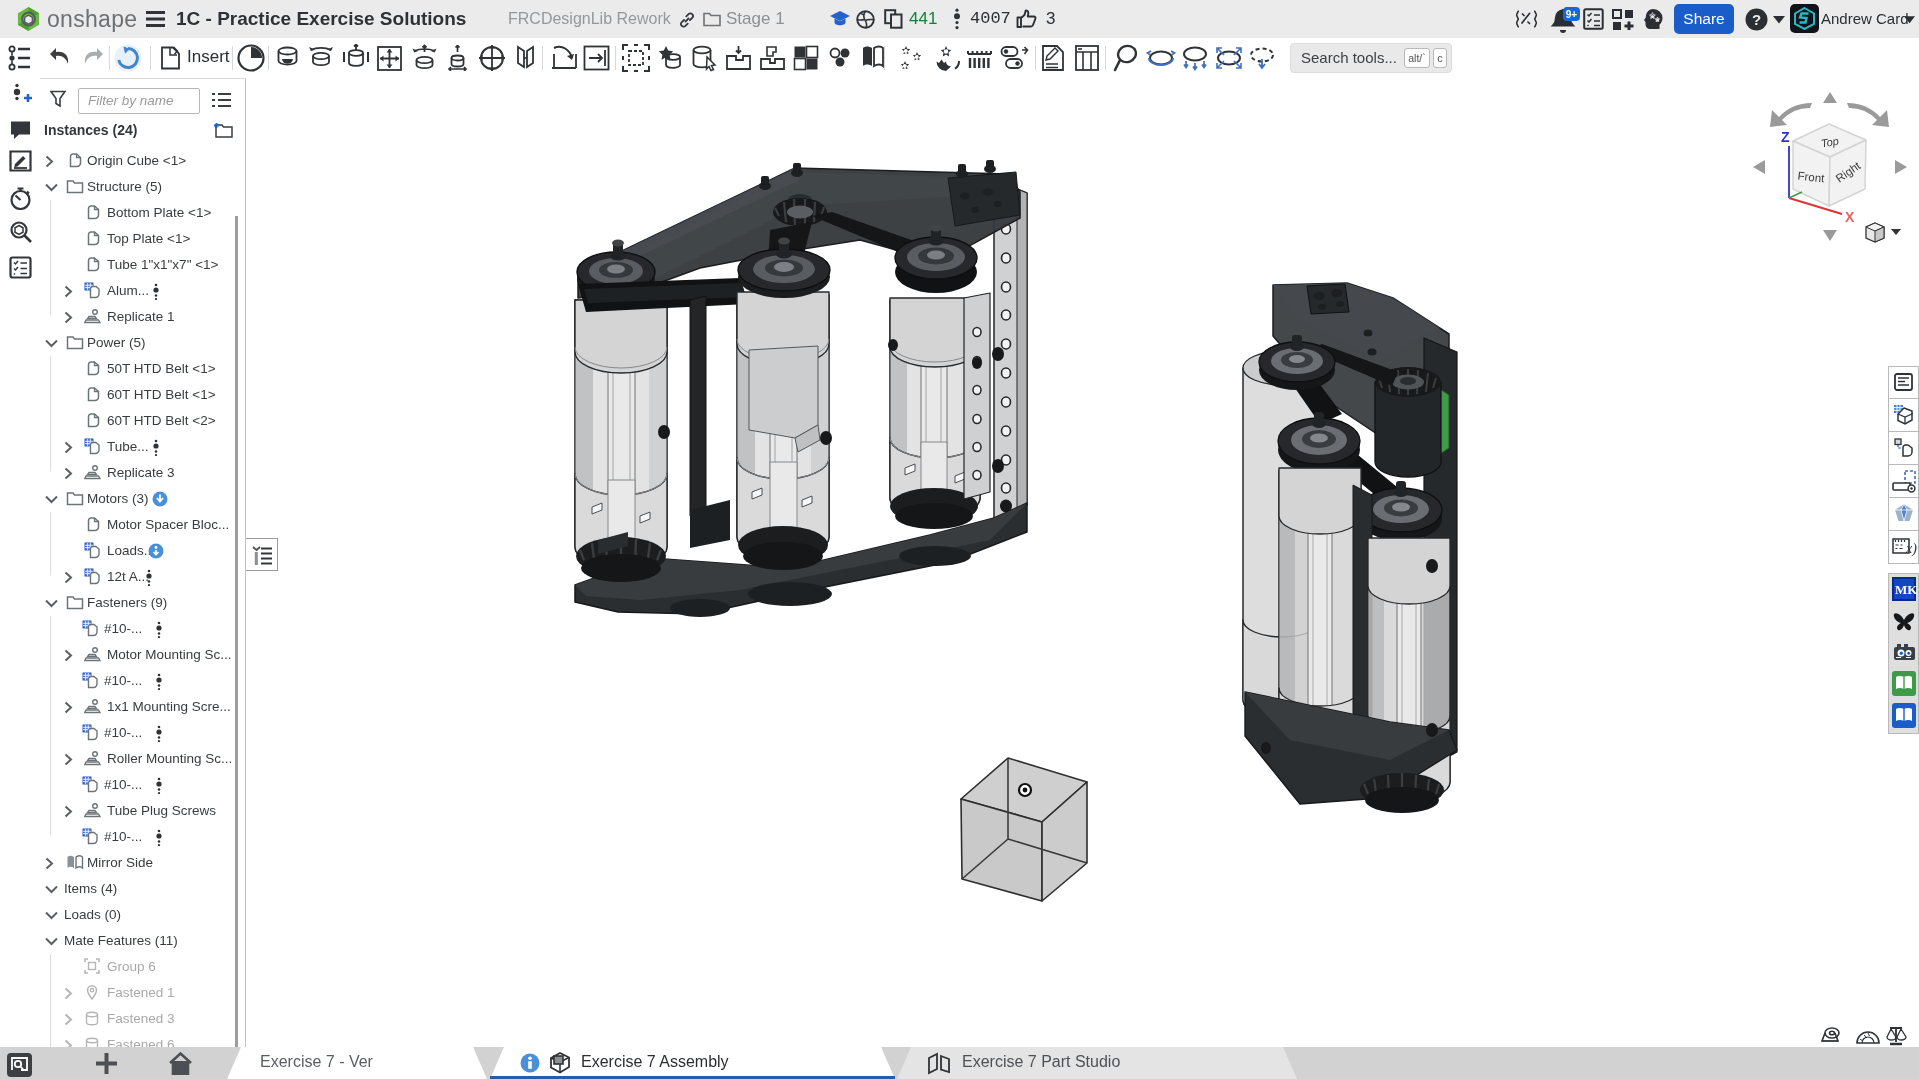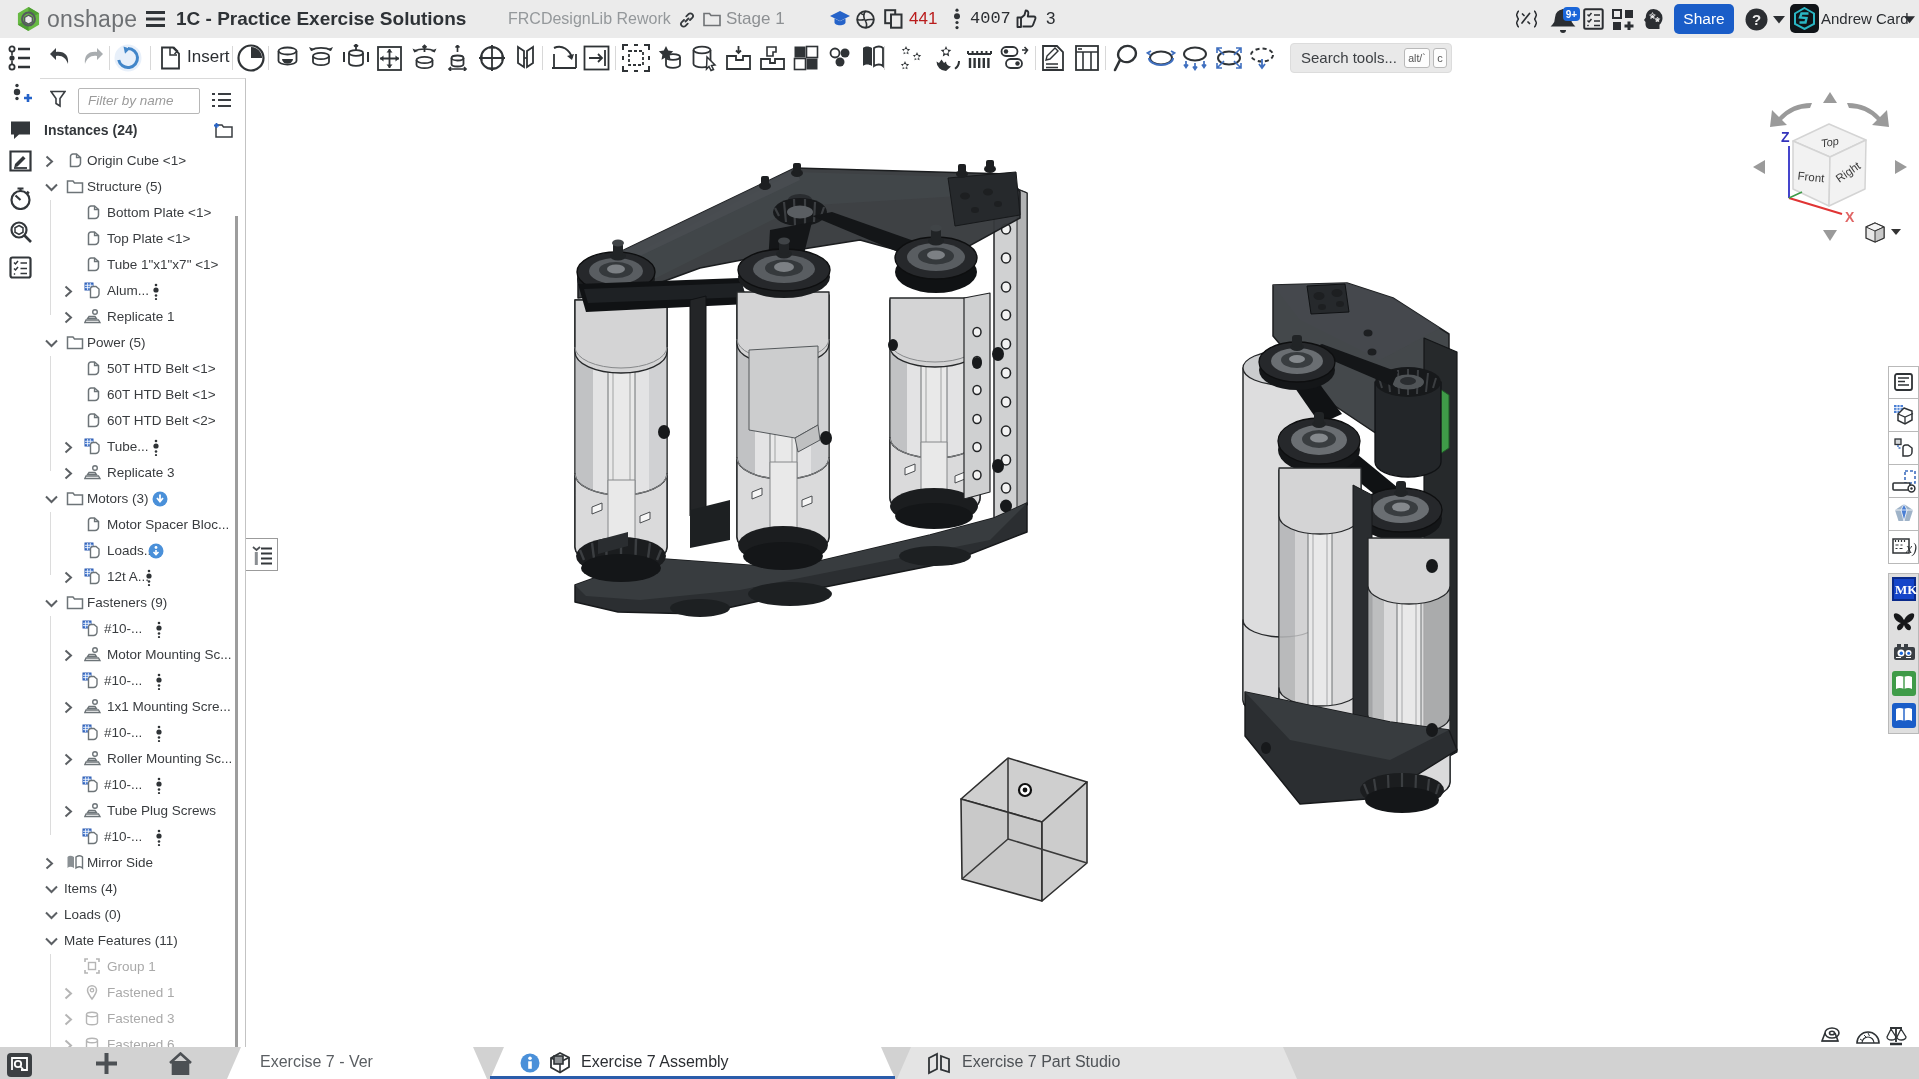--- a/index.html
+++ b/index.html
@@ -386,21 +386,21 @@
   </svg>
   <svg class="abs" style="left:856px;top:10px" width="19" height="19" viewBox="0 0 19 19">
     <circle cx="9.5" cy="9.5" r="8.3" fill="none" stroke="#2f3336" stroke-width="1.9"></circle>
     <path d="M9.5 1.5 c-2 2-2 5-1 8 -3 1-5 0.6-7.5 0 M9.8 18 c1.5-2.5 0.8-5-0.5-7.5 2.5-1.5 5-1 8-1" fill="none" stroke="#2f3336" stroke-width="1.6"></path>
     <path d="M5 3.2 c1 1.4 2.3 1.5 3.4 0.8" fill="none" stroke="#2f3336" stroke-width="1.4"></path>
   </svg>
   <svg class="abs" style="left:884px;top:9px" width="19" height="20" viewBox="0 0 19 20">
     <rect x="1.2" y="1.2" width="10" height="13" fill="none" stroke="#2f3336" stroke-width="2"></rect>
     <rect x="7" y="5.5" width="10.5" height="13.2" fill="#ebebeb" stroke="#2f3336" stroke-width="2"></rect>
   </svg>
-  <span class="hdrtxt" style="left:909px;font-size:17px;color:#b91c1c;">441</span>
+  <span class="hdrtxt" style="left:909px;font-size:17px;color:#15803d;">441</span>
   <svg class="abs" style="left:952px;top:8px" width="10" height="22" viewBox="0 0 10 22">
     <circle cx="5" cy="2.2" r="1.6" fill="#2f3336"></circle>
       <circle cx="5" cy="8.3" r="3" fill="#2f3336"></circle>
       <circle cx="5" cy="14.5" r="1.6" fill="#2f3336"></circle>
       <circle cx="5" cy="19.6" r="1.6" fill="#2f3336"></circle>
   </svg>
   <span class="hdrtxt" style="left:970px;font-size:17px;color:#2b2e32;font-family:Liberation Mono, monospace;">4007</span>
   <svg class="abs" style="left:1016px;top:9px" width="21" height="20" viewBox="0 0 21 20">
     <path d="M1.5 8.5 h3.5 v9.5 h-3.5 Z M5 17 v-8 l3.5-3 1.2-4.5 c2 0 2.8 1.2 2.6 3 l-0.5 3 h6 c1.5 0 2 1.3 1.5 2.5 l-2.3 6 c-0.4 1-1 1.5-2 1.5 h-8.5" fill="none" stroke="#2b2e32" stroke-width="1.9" stroke-linejoin="round"></path>
   </svg>
@@ -1023,21 +1023,21 @@
   <div class="row" style="top:849px">
       <svg class="abs" style="left:5px;top:9px" width="13" height="9" viewBox="0 0 13 9">
         <path d="M1 1.5 l5.5 5.5 5.5-5.5" fill="none" stroke="#5c6064" stroke-width="2"></path>
       </svg>
       <span class="t" style="left:24px">Mate Features (11)</span>
     </div>
   <div class="row" style="top:875px">
       <svg class="abs" style="left:44px;top:4px" width="18" height="17">
         <use href="#i-group"></use>
       </svg>
-      <span class="t gray" style="left:67px">Group 1</span>
+      <span class="t gray" style="left:67px">Group 6</span>
     </div>
   <div class="row" style="top:901px">
       <svg class="abs" style="left:24px;top:7px" width="9" height="13" viewBox="0 0 9 13">
         <path d="M1.5 1.5 l5.5 5 -5.5 5" fill="none" stroke="#b5b5b5" stroke-width="2"></path>
       </svg>
       <svg class="abs" style="left:44px;top:4px" width="18" height="17">
         <use href="#i-pin"></use>
       </svg>
       <span class="t gray" style="left:67px">Fastened 1</span>
     </div>

